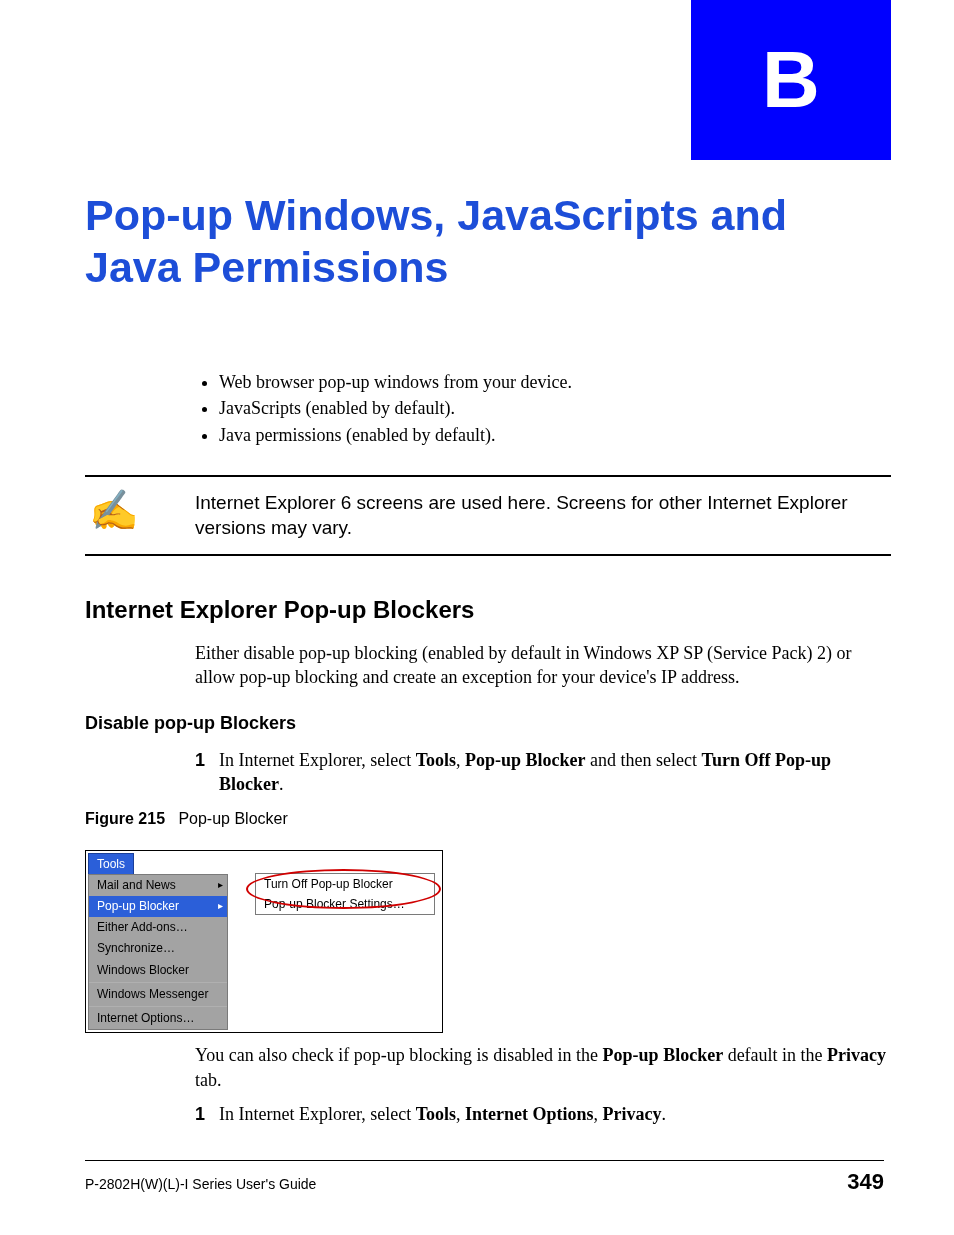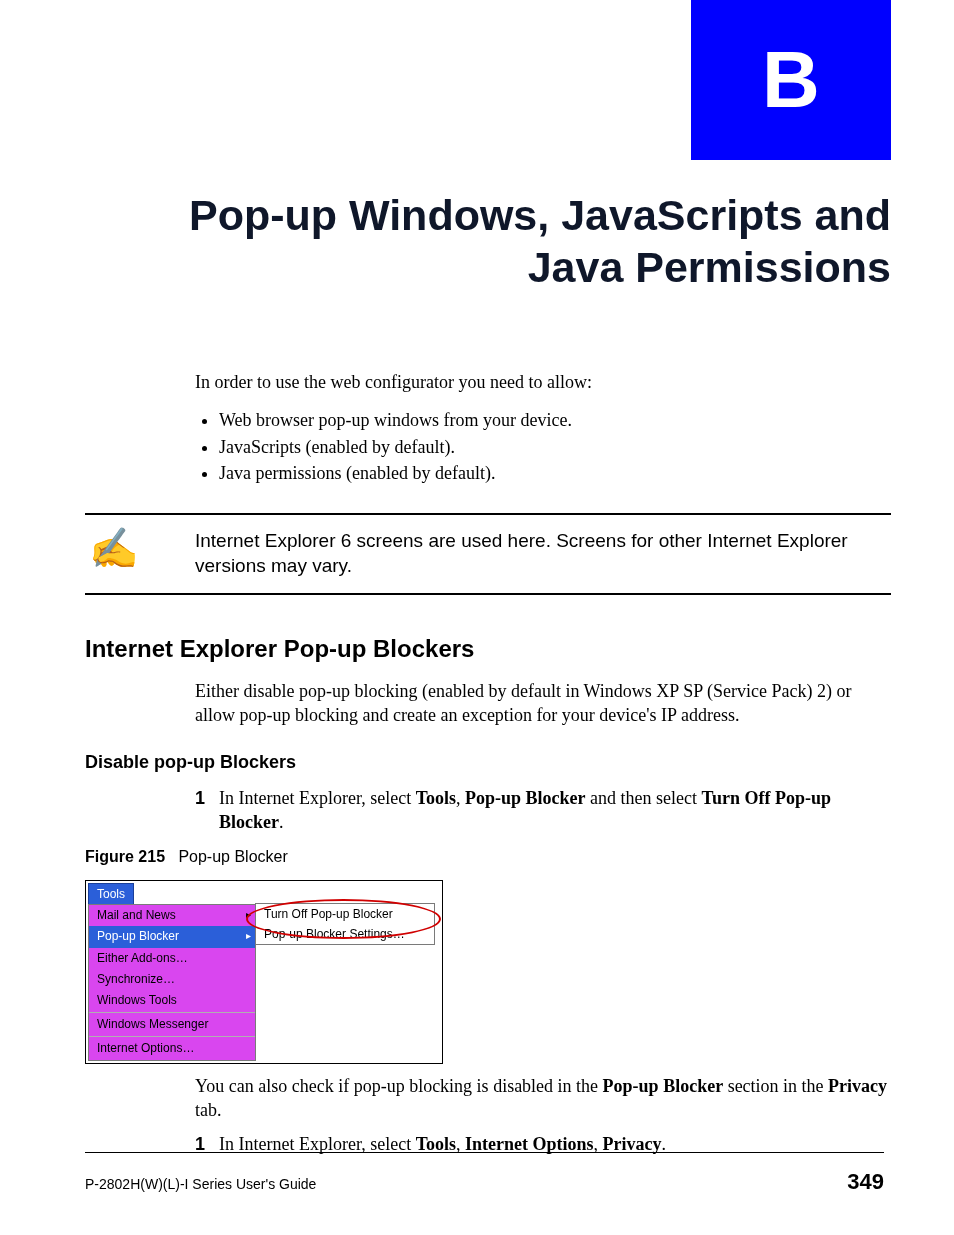--- a/index.html
+++ b/index.html
@@ -29,22 +29,22 @@
     color: #fff;
   }
   .page-title {
     position: absolute;
     top: 190px;
     left: 85px;
     right: 63px;
     font-family: Arial, Helvetica, sans-serif;
     font-weight: bold;
     font-size: 43px;
-    color: #0f172a;
-    text-align: right;
+    color: #1d4ed8;
+    text-align: left;
     line-height: 1.2;
   }
   .content {
     position: absolute;
     top: 370px;
     left: 195px;
     right: 63px;
     font-size: 18px;
     line-height: 1.35;
   }
@@ -100,21 +100,21 @@
     font-weight: bold;
     width: 24px;
     flex-shrink: 0;
   }
   .numitem .txt { flex: 1; }
   .fig-caption {
     margin-left: -110px;
     font-family: Arial, Helvetica, sans-serif;
     font-size: 16px;
     margin-top: 12px;
-    margin-bottom: 12px;
+    margin-bottom: 20px;
   }
   .fig-caption .fignum { font-weight: bold; }
 
   
   .fig215 {
     margin-left: -110px;
     width: 358px;
     border: 1px solid #000;
     font-family: Tahoma, Arial, sans-serif;
     font-size: 12px;
@@ -127,22 +127,22 @@
     color: #fff;
     display: inline-block;
     padding: 2px 8px;
     border: 1px solid #1a3f9a;
     border-bottom: none;
     margin: 2px 0 0 2px;
     font-size: 12px;
   }
   .tools-menu {
     border: 1px solid #7a7a7a;
-    background: #d946ef;
-    width: 168px;
+    background: #a3a3a3;
+    width: 140px;
     margin: 0 0 2px 2px;
     position: relative;
   }
   .tools-menu .mi {
     padding: 2px 18px 2px 8px;
     position: relative;
     border-bottom: 1px solid transparent;
     white-space: nowrap;
   }
   .tools-menu .mi .arrow-r {
@@ -171,41 +171,40 @@
     pointer-events: none;
     z-index: 3;
   }
 
   .footer {
     position: absolute;
     bottom: 40px;
     left: 85px;
     right: 70px;
     border-top: 1px solid #000;
-    padding-top: 16px;
+    padding-top: 8px;
     display: flex;
     justify-content: space-between;
     align-items: baseline;
     font-family: Arial, Helvetica, sans-serif;
   }
   .footer .guide { font-size: 14px; }
   .footer .pagenum { font-size: 22px; font-weight: bold; }
 </style>
 </head>
 <body>
 
 <div class="appendix-tab">
   <span class="appendix-letter">B</span>
 </div>
 
 <h1 class="page-title">Pop-up Windows, JavaScripts and Java Permissions</h1>
 
 <div class="content">
 
-  <p class="intro">In order to use the web configurator you need to allow:</p>
 
   <ul class="bullets">
     <li>Web browser pop-up windows from your device.</li>
     <li>JavaScripts (enabled by default).</li>
     <li>Java permissions (enabled by default).</li>
   </ul>
 
   <div class="note-block">
     <div class="note-icon">✍</div>
     <div class="note-text">Internet Explorer 6 screens are used here. Screens for other Internet Explorer versions may vary.</div>
@@ -227,35 +226,35 @@
     <span class="fignum">Figure 215</span>&nbsp;&nbsp;&nbsp;<span>Pop-up Blocker</span>
   </div>
 
   <div class="fig215">
     <div class="tools-tab">Tools</div>
     <div class="tools-menu">
       <div class="mi"><span>Mail and News</span><span class="arrow-r">▸</span></div>
       <div class="mi highlight"><span>Pop-up Blocker</span><span class="arrow-r">▸</span></div>
       <div class="mi"><span>Either Add-ons…</span></div>
       <div class="mi"><span>Synchronize…</span></div>
-      <div class="mi"><span>Windows Tools</span></div>
+      <div class="mi"><span>Windows Blocker</span></div>
       <div class="sep"></div>
       <div class="mi"><span>Windows Messenger</span></div>
       <div class="sep"></div>
       <div class="mi"><span>Internet Options…</span></div>
     </div>
     <div class="submenu">
       <div class="mi"><span>Turn Off Pop-up Blocker</span></div>
       <div class="mi"><span>Pop-up Blocker Settings…</span></div>
     </div>
     <div class="red-ellipse"></div>
   </div>
 
   <p class="para">
-    <span>You can also check if pop-up blocking is disabled in the </span><b>Pop-up Blocker</b><span> section in the </span><b>Privacy</b><span> tab.</span>
+    <span>You can also check if pop-up blocking is disabled in the </span><b>Pop-up Blocker</b><span> default in the </span><b>Privacy</b><span> tab.</span>
   </p>
 
   <div class="numitem">
     <div class="num">1</div>
     <div class="txt">
       <span>In Internet Explorer, select </span><b>Tools</b><span>, </span><b>Internet Options</b><span>, </span><b>Privacy</b><span>.</span>
     </div>
   </div>
 
 </div>

